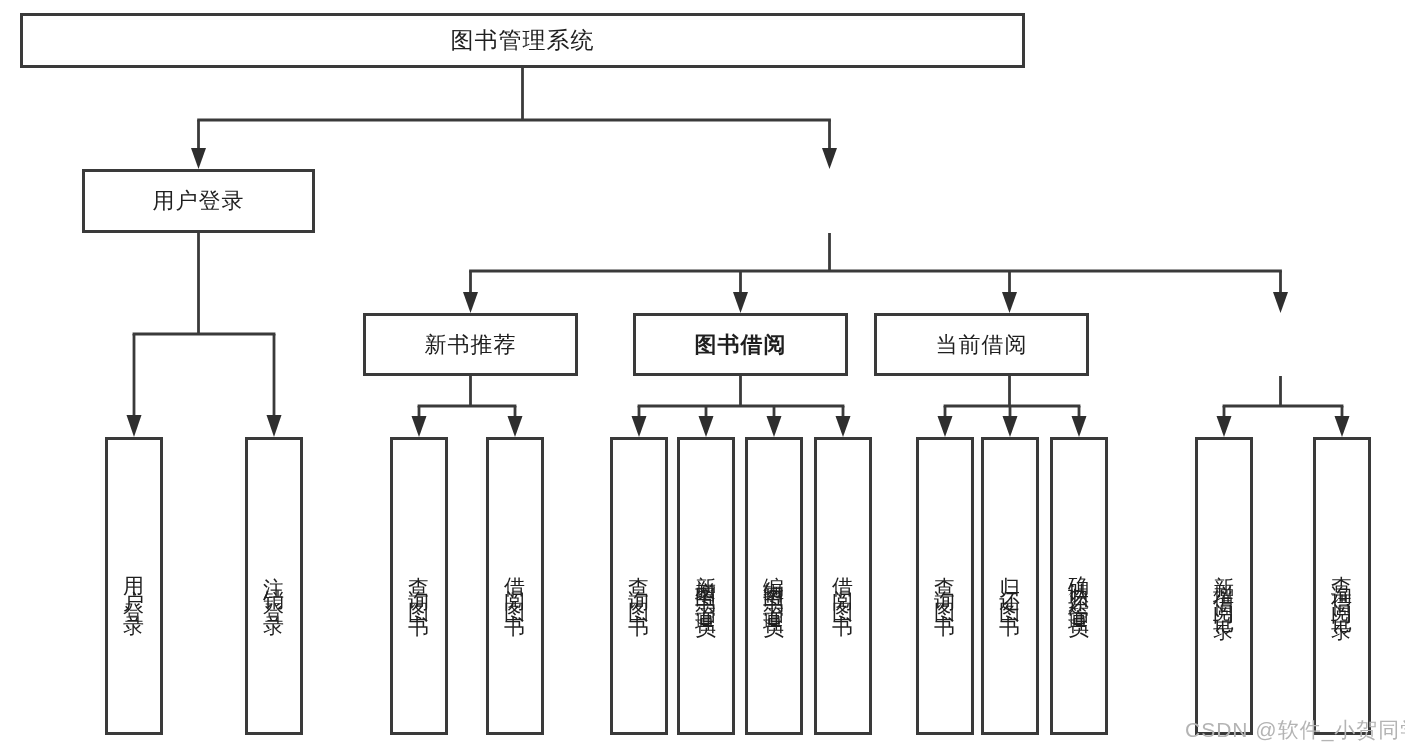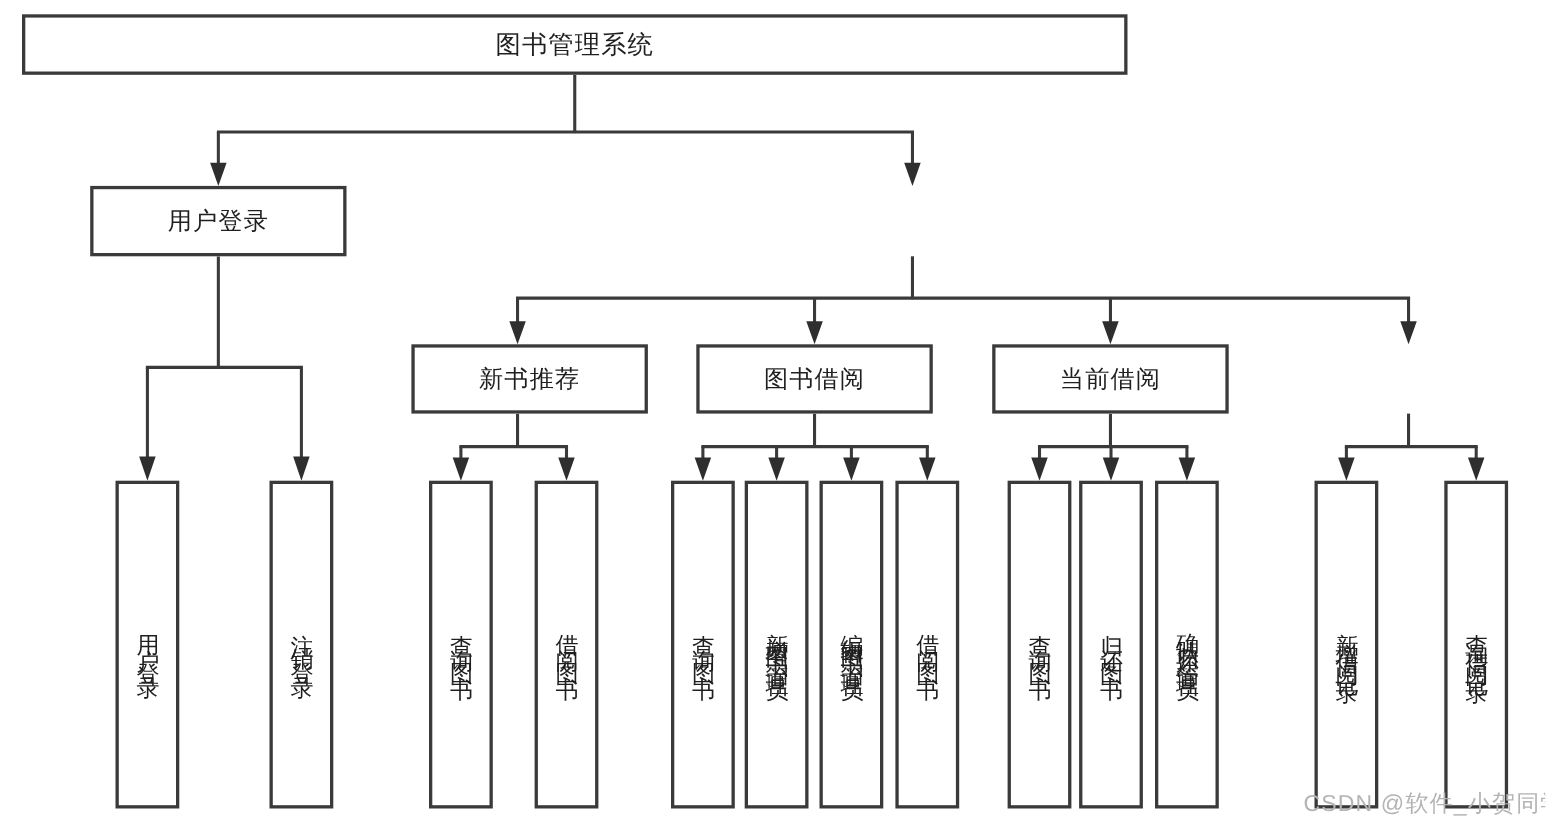--- a/index.html
+++ b/index.html
@@ -109,27 +109,27 @@
   </svg>
 
   <div class="node h-node root-node" style="left:20px;top:13px;width:1005px;height:55px;">
     <span>图书管理系统</span>
   </div>
 
   <div class="node h-node" style="left:82px;top:169px;width:233px;height:64px;">
     <span>用户登录</span>
   </div>
 
-  <div class="node h-node" style="left:374px;top:313px;width:215px;height:63px;">
+  <div class="node h-node" style="left:363px;top:313px;width:215px;height:63px;">
     <span>新书推荐</span>
   </div>
-  <div class="node h-node" style="left:633px;top:313px;width:215px;height:63px;">
+  <div class="node h-node" style="left:633px;top:313px;width:215px;height:63px;font-weight:bold;">
     <span>图书借阅</span>
   </div>
-  <div class="node h-node" style="left:902px;top:313px;width:215px;height:63px;text-align:right;">
+  <div class="node h-node" style="left:874px;top:313px;width:215px;height:63px;text-align:right;">
     <span>当前借阅</span>
   </div>
 
   <div class="node v-node" style="left:105px;top:437px;width:58px;height:298px;">
     <span>用户登录</span>
   </div>
   <div class="node v-node" style="left:245px;top:437px;width:58px;height:298px;">
     <span>注销登录</span>
   </div>
 

